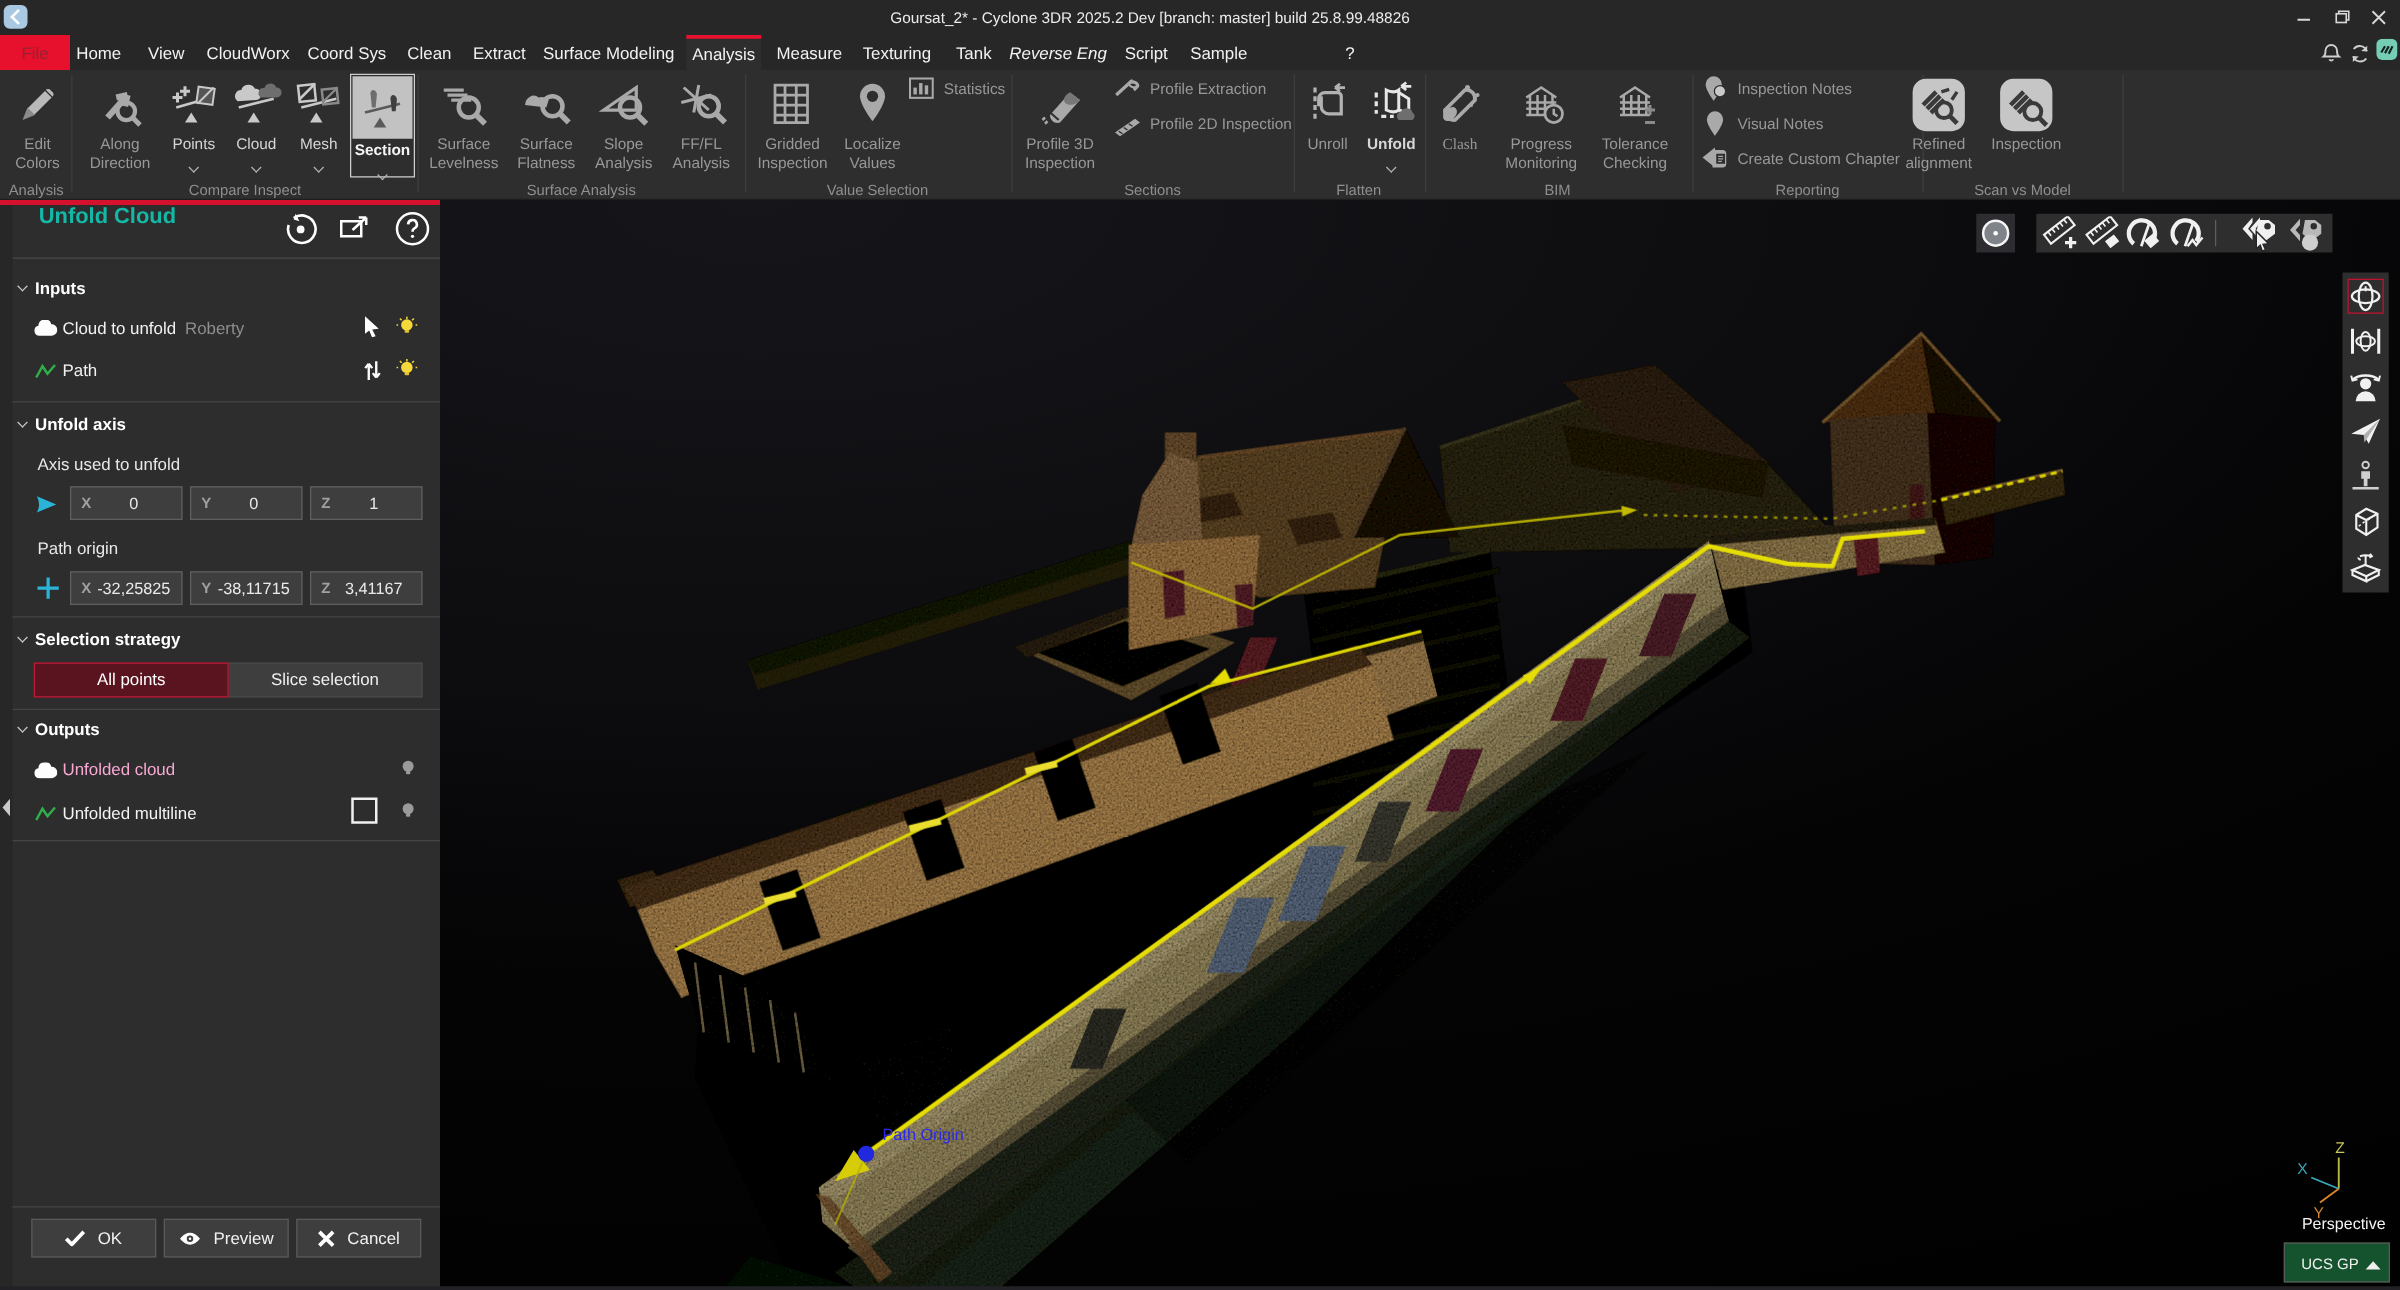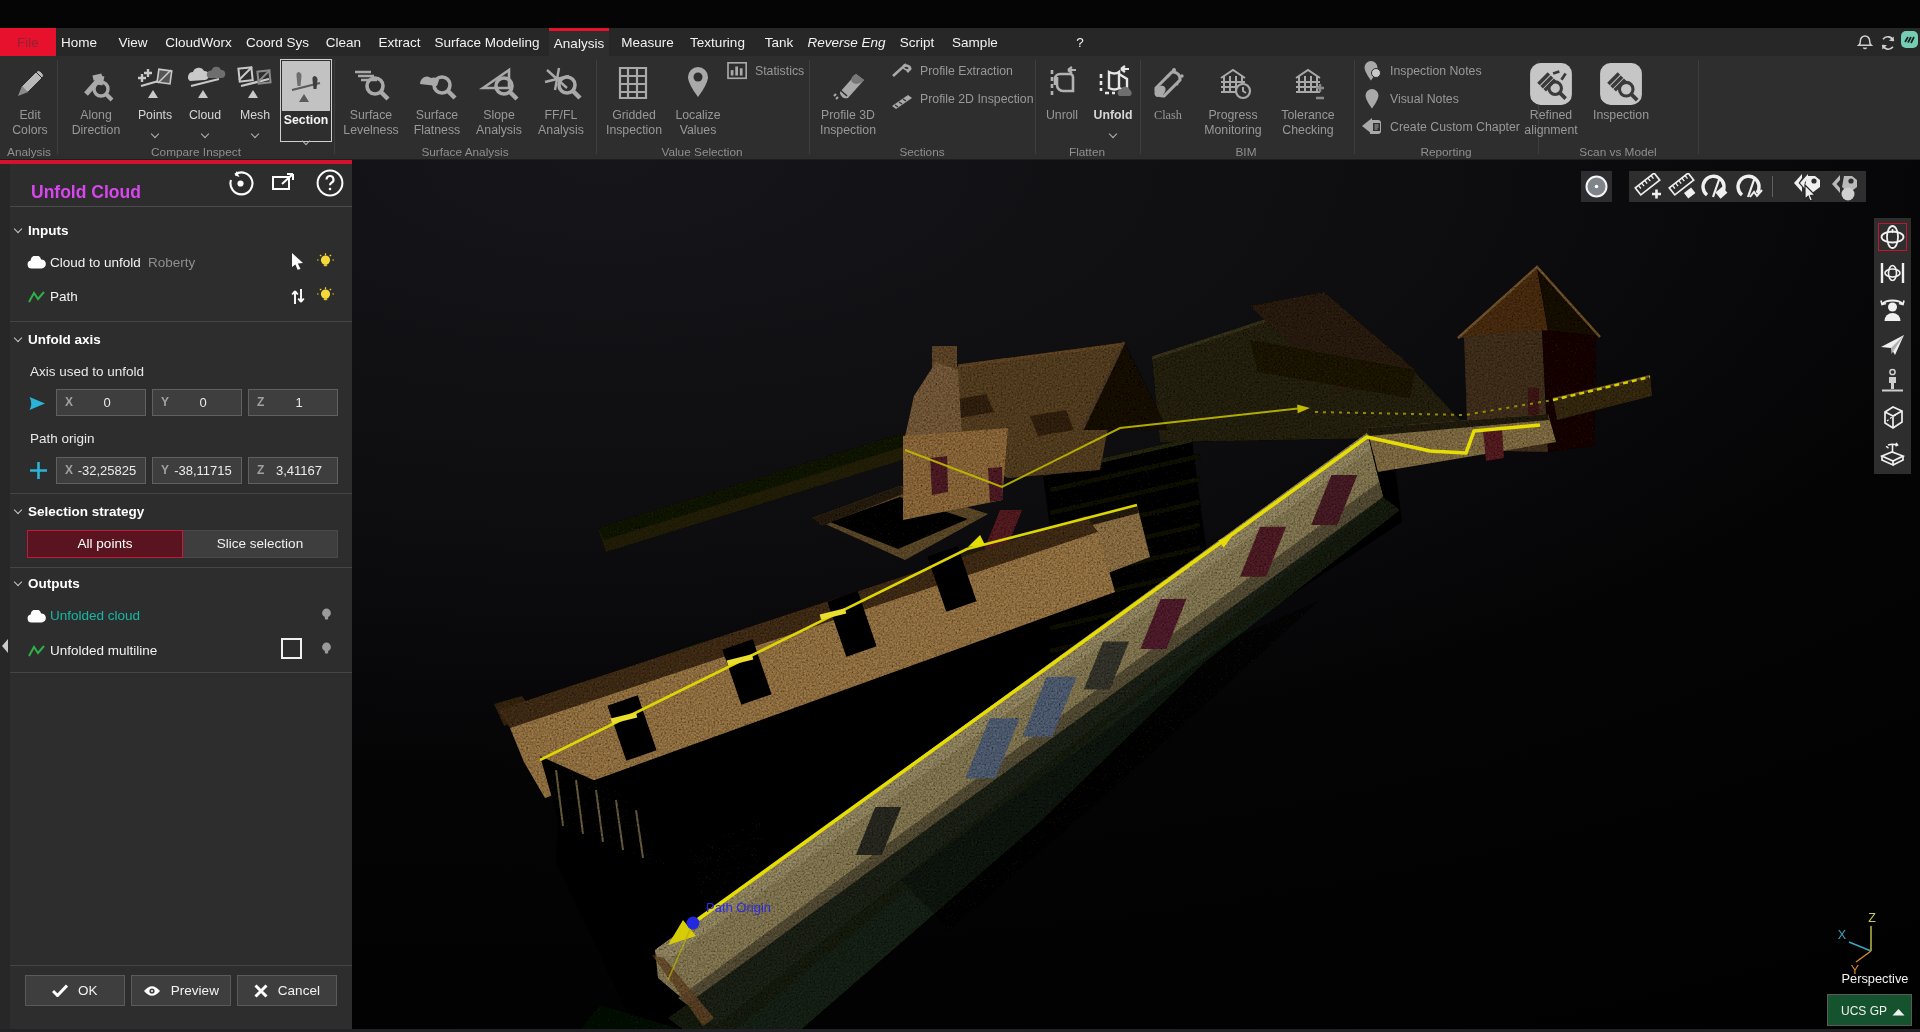--- a/index.html
+++ b/index.html
@@ -28,20 +28,34 @@
 .pbtn { position:absolute; top:0; width:100px; height:31px; background:#3e3e3e; border:1px solid #5a5a5a; color:#f2f2f2; font-size:13.5px; display:flex; align-items:center; justify-content:center; gap:6px; }
 #viewport { position:absolute; left:352px; top:160px; width:1568px; height:872px;
   background:radial-gradient(150% 115% at 16% 0%, #16161a 0%, #0d0d10 38%, #040405 62%, #010101 100%); }
 #bottomstrip { position:absolute; left:0; top:1029px; width:1920px; height:3px; background:#222226; }
 .vtb { position:absolute; background:#2e2e2e; }
 svg { display:block; }
 
 </style></head><body>
 <div id="app">
 
+<div id="titlebar">
+  <div id="appicon"></div>
+  <div id="title-text">Goursat_2* - Cyclone 3DR 2025.2 Dev [branch: master] build 25.8.99.48826</div>
+  <svg class="abs" style="right:62px;top:0" width="30" height="28">
+        <rect x="10" y="15" width="10" height="1.6" fill="#d8d8d8"></rect>
+      </svg>
+  <svg class="abs" style="right:32px;top:0" width="30" height="28">
+        <rect x="11" y="11" width="8" height="7" fill="none" stroke="#d8d8d8" stroke-width="1.3"></rect>
+        <path d="M13 11 V9 H21 V16 H19" fill="none" stroke="#d8d8d8" stroke-width="1.3"></path>
+      </svg>
+  <svg class="abs" style="right:2px;top:0" width="30" height="28">
+        <path d="M10 9 L20 19 M20 9 L10 19" stroke="#d8d8d8" stroke-width="1.5"></path>
+      </svg>
+</div>
 
 <div id="menubar">
 <div class="mi" style="left:0;width:56px;background:#e8112d;color:#8f2433;">File</div>
 <div class="mi" style="left:549px;top:0;width:60px;background:#2e2e2e;border-top:3px solid #e8112d;line-height:26px;">Analysis</div>
 <div class="mi" style="left:54px;width:50px;">Home</div>
 <div class="mi" style="left:108px;width:50px;">View</div>
 <div class="mi" style="left:151px;width:95px;">CloudWorx</div>
 <div class="mi" style="left:230px;width:95px;">Coord Sys</div>
 <div class="mi" style="left:314px;width:59px;">Clean</div>
 <div class="mi" style="left:361px;width:77px;">Extract</div>
@@ -491,21 +505,21 @@
       <polyline points="341,763 316,820" fill="none" stroke="#b8b006" stroke-width="1.5" opacity="0.75"></polyline>
       <circle cx="341" cy="763" r="6.5" fill="#2228dd"></circle>
       <text x="354" y="752" fill="#2a2ae6" font-size="13" font-family="Liberation Sans">Path Origin</text>
 </svg>
 <div id="panel">
 <div class="abs" style="left:0;top:0;width:352px;height:4px;background:#d6112e;"></div>
 <div class="abs" style="left:0;top:4px;width:10px;height:868px;background:#272727;"></div>
 <svg class="abs" style="left:1px;top:478px" width="8" height="16">
         <path d="M7 1 L1 8 L7 15z" fill="#c9c9c9"></path>
       </svg>
-<div class="abs" style="left:31px;top:22px;color:#d946ef;font-size:17.5px;font-weight:bold;">Unfold Cloud</div>
+<div class="abs" style="left:31px;top:2px;color:#14b8a6;font-size:17.5px;font-weight:bold;">Unfold Cloud</div>
 <svg class="abs" style="left:227px;top:10px" width="27" height="27" viewBox="0 0 27 27">
  <path d="M8 4.5 A11 11 0 1 1 4 10" fill="none" stroke="#fdfdfd" stroke-width="2.1"></path>
  <path d="M9.5 1 L8 5.5 L12.5 7z" fill="#fdfdfd"></path>
         <circle cx="13.5" cy="13.5" r="3.1" fill="#fdfdfd"></circle>
       </svg>
 <svg class="abs" style="left:272px;top:12px" width="25" height="22" viewBox="0 0 25 22">
  <path d="M1 5 h16 v12 h-16z" fill="none" stroke="#fdfdfd" stroke-width="2"></path>
  <path d="M10 12 L21 2 M21 2 h-6 M21 2 v6" stroke="#fdfdfd" stroke-width="2" fill="none"></path>
       </svg>
 <svg class="abs" style="left:316px;top:9px" width="28" height="28" viewBox="0 0 28 28">
@@ -599,21 +613,21 @@
 <div class="abs" style="left:27px;top:370px;width:156px;height:28px;background:#5a1420;border:1.5px solid #c21a38;color:#fff;font-size:13.5px;text-align:center;line-height:26px;">All points</div>
 <div class="abs" style="left:183px;top:370px;width:155px;height:28px;background:#3e3e3e;border:1px solid #4a4a4a;border-left:none;color:#f0f0f0;font-size:13.5px;text-align:center;line-height:26px;">Slice selection</div>
 <div class="abs" style="left:10px;top:407px;width:342px;height:1px;background:#454545;"></div>
 <div class="sec-chev" style="left:15px;top:419px;"></div>
       <div class="abs" style="left:28px;top:416px;color:#fff;font-size:13.5px;font-weight:bold;">Outputs</div>
 <div class="abs" style="left:27px;top:450px;">
         <svg width="19" height="13" viewBox="0 0 19 13">
           <path d="M4.5 12.5 a4 4 0 0 1 -0.8-7.9 a5.3 5.3 0 0 1 10.4-1.2 a3.8 3.8 0 0 1 0.4 9.1z" fill="#fdfdfd"></path>
         </svg>
       </div>
-<div class="abs" style="left:50px;top:448px;color:#14b8a6;font-size:13.5px;">Unfolded cloud</div>
+<div class="abs" style="left:50px;top:448px;color:#f9a8d4;font-size:13.5px;">Unfolded cloud</div>
 <div class="abs" style="left:320px;top:447px;">
         <svg width="13" height="17" viewBox="0 0 13 17">
           <circle cx="6.5" cy="6" r="4.4" fill="#9a9a9a"></circle>
           <rect x="4.8" y="9.8" width="3.4" height="2.6" rx="0.9" fill="#9a9a9a"></rect>
         </svg>
       </div>
 <div class="abs" style="left:28px;top:485px;">
         <svg width="17" height="13" viewBox="0 0 17 13">
           <path d="M1 11 L6 2 L10 8 L16 1" fill="none" stroke="#2fae4a" stroke-width="2"></path>
         </svg>

